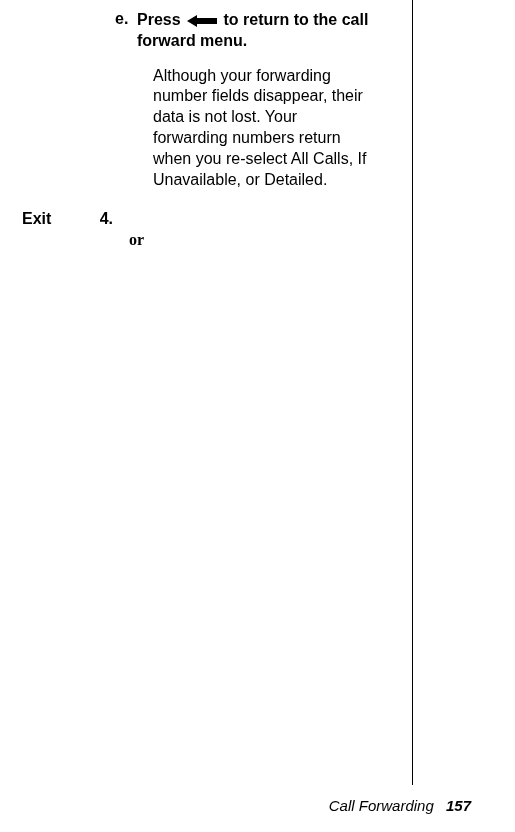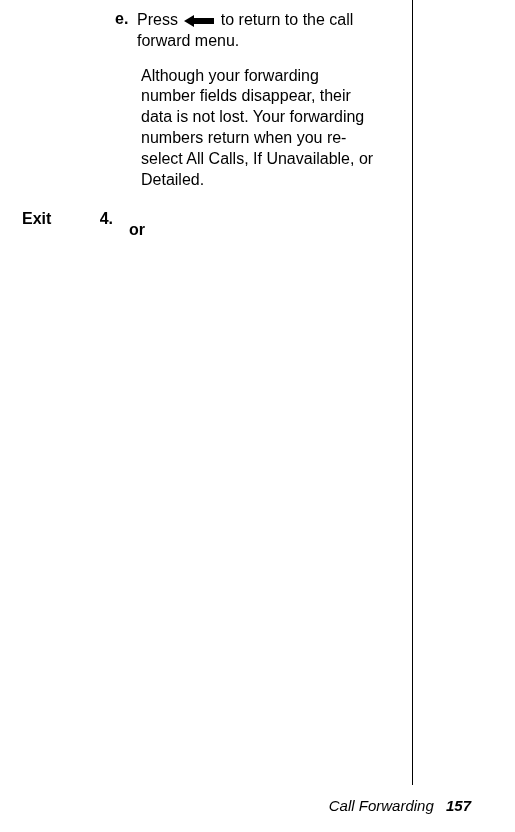--- a/index.html
+++ b/index.html
@@ -36,23 +36,24 @@
       display: flex;
     }
     .item-e .letter {
       font-weight: bold;
       width: 22px;
       flex-shrink: 0;
     }
     .item-e .body {
       flex: 1;
       line-height: 1.3;
+      font-weight: bold;
     }
     .item-e .note {
-      margin-left: 26px;
+      margin-left: 38px;
       margin-top: 14px;
       line-height: 1.3;
     }
     .section2 {
       margin-top: 20px;
       display: flex;
     }
     .sidebar-label {
       width: 97px;
       padding-left: 22px;
@@ -65,22 +66,23 @@
       text-align: right;
       flex-shrink: 0;
       padding-right: 6px;
     }
     .main-body {
       width: 255px;
       line-height: 1.3;
     }
     .or-text {
       margin-left: 10px;
-      margin-top: 10px;
+      margin-top: 20px;
       font-weight: bold;
+      font-family: Liberation Serif, serif;
     }
     .after-or {
       margin-top: 10px;
     }
     .back-icon {
       display: inline-block;
       vertical-align: middle;
       width: 30px;
       height: 12px;
       position: relative;

